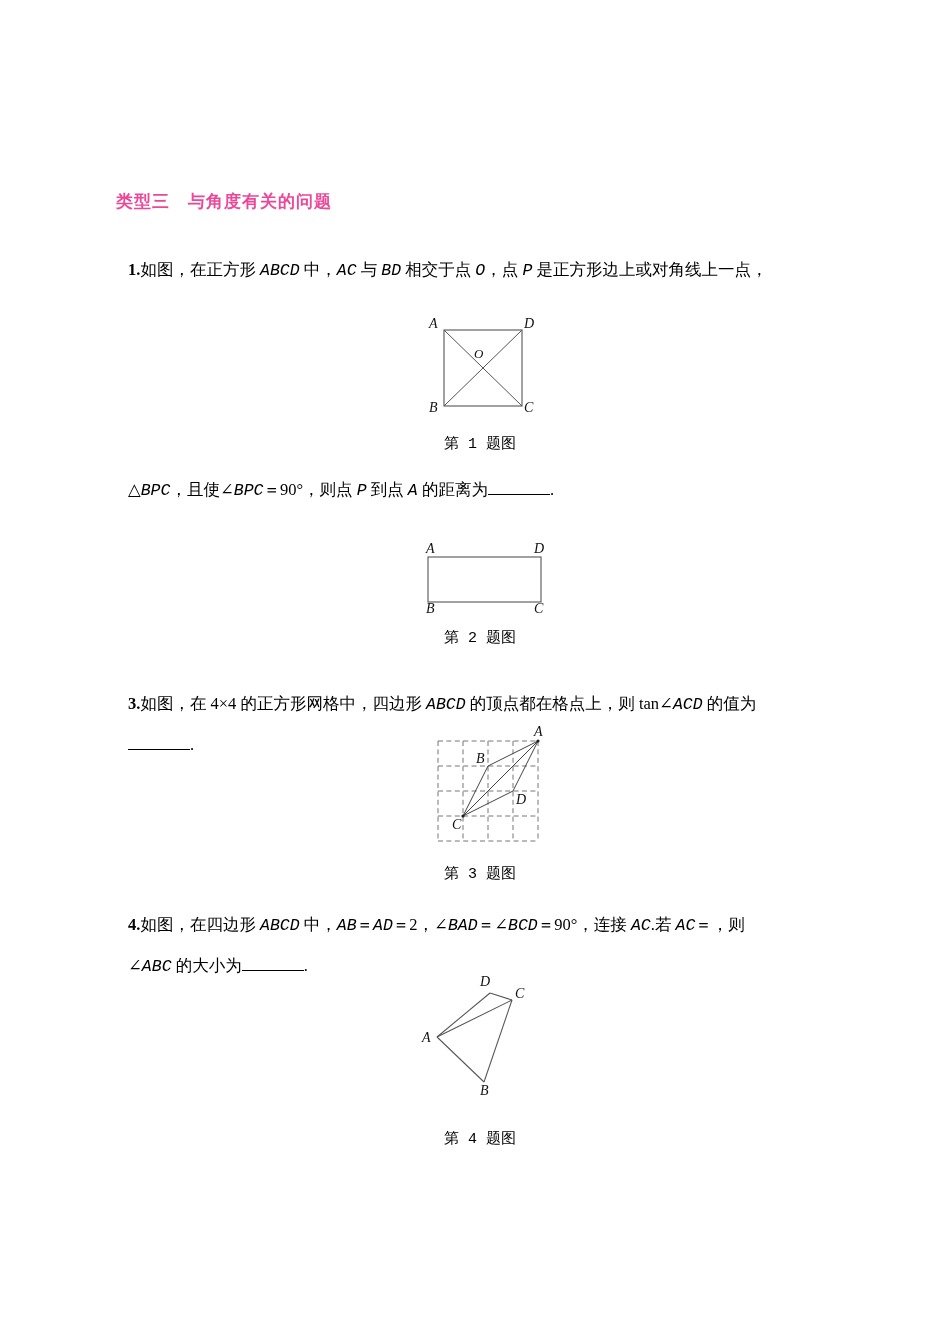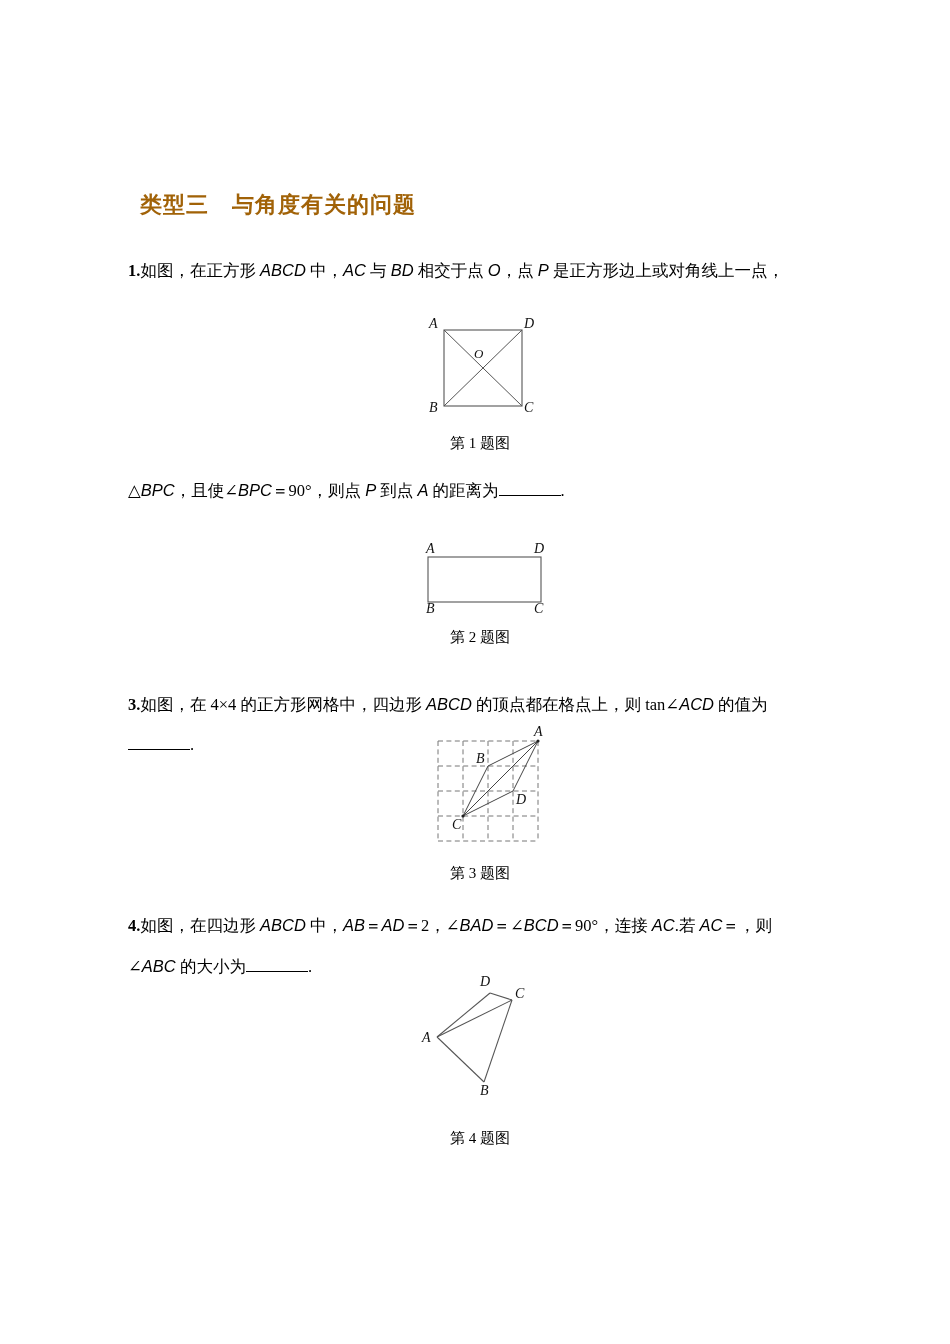--- a/index.html
+++ b/index.html
@@ -20,45 +20,45 @@
     position: absolute;
     left: 0;
     top: 0;
     width: 950px;
     height: 1344px;
   }
 
   
   .section-title {
     position: absolute;
-    left: 140px;
+    left: 116px;
     top: 190px;
     font-family: "DejaVu Sans", "Liberation Sans", sans-serif;
-    font-size: 22px;
+    font-size: 17px;
     font-weight: bold;
     letter-spacing: 1px;
-    color: #a16207;
+    color: #ec4899;
     white-space: pre;
   }
 
   
   .qblock {
     position: absolute;
     left: 128px;
     width: 700px;
   }
   .qline {
     font-size: 16.5px;
     line-height: 40px;
     white-space: nowrap;
     color: #000;
   }
   i.v {
     font-style: italic;
-    font-family: Liberation Sans, sans-serif;
+    font-family: Liberation Mono, monospace;
   }
   .blank {
     display: inline-block;
     border-bottom: 1px solid #000;
     width: 62px;
     height: 14px;
     vertical-align: baseline;
   }
   .num {
     font-weight: bold;
@@ -67,20 +67,21 @@
   
   .figure {
     position: absolute;
   }
   .figcaption {
     position: absolute;
     font-size: 15px;
     text-align: center;
     width: 200px;
     color: #000;
+    font-family: Liberation Mono, monospace;
   }
   .lbl {
     position: absolute;
     font-style: italic;
     font-size: 14px;
     font-family: "Liberation Serif", "DejaVu Serif", serif;
     color: #111;
   }
   svg { display: block; overflow: visible; }
 </style>

